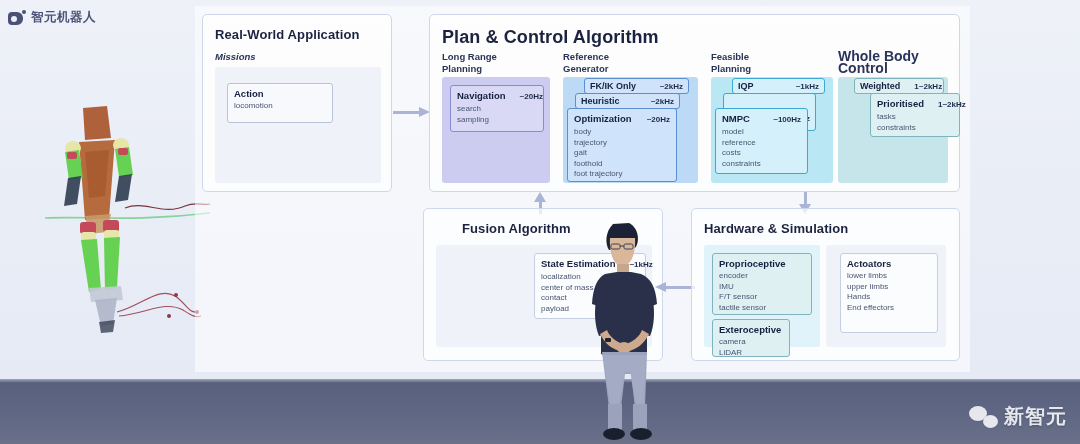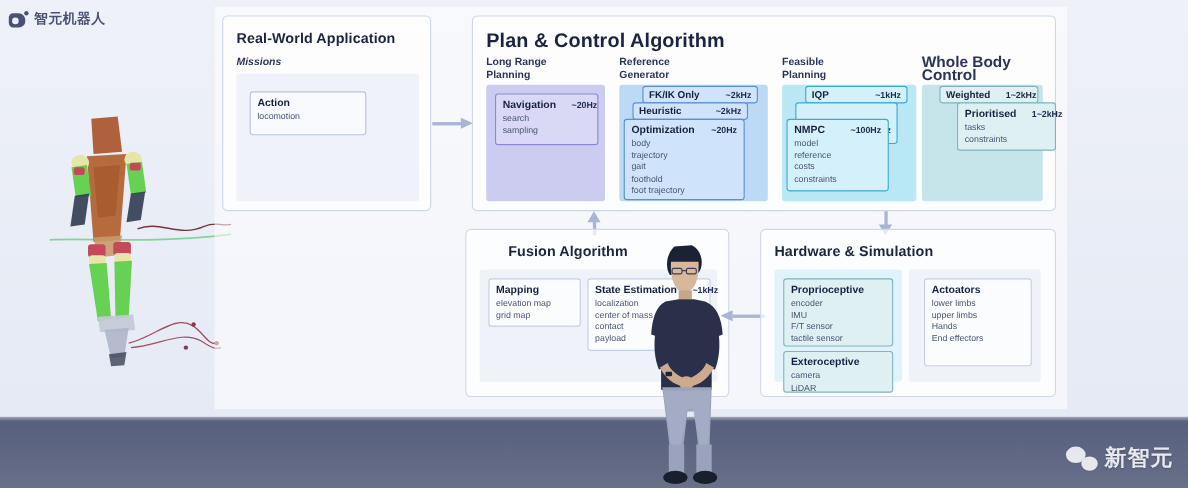--- a/index.html
+++ b/index.html
@@ -311,27 +311,20 @@
   </div>
 
   <div class="arrow" style="left:604px; top:186px; width:12px; height:22px;">
     <div class="shaft" style="left:4.5px; top:0; width:3px; height:14px;"></div>
     <div class="head" style="left:0; top:12px; border-top:10px solid #a9b4d6; border-left:6px solid transparent; border-right:6px solid transparent;"></div>
   </div>
 
   <div class="panel" style="left:228px; top:202px; width:240px; height:153px;">
     <div class="panel-title" style="left:12px; top:12px; font-size:13px;margin-left:26px;">Fusion Algorithm</div>
     <div class="col-block tint-plain" style="left:12px; top:36px; width:216px; height:102px;"></div>
-    <div class="card card-white" style="left:20px; top:44px; width:84px; height:44px;">
-      <div class="card-head">
-        <span>Mapping</span>
-      </div>
-      <div class="card-lines">elevation map
-grid map</div>
-    </div>
     <div class="card card-white" style="left:110px; top:44px; width:112px; height:66px;">
       <div class="card-head">
         <span>State Estimation</span>
         <span class="card-freq">~1kHz</span>
       </div>
       <div class="card-lines">localization
 center of mass
 contact
 payload</div>
     </div>
@@ -349,21 +342,21 @@
 
     <div class="card card-teal" style="left:20px; top:44px; width:100px; height:62px;">
       <div class="card-head">
         <span>Proprioceptive</span>
       </div>
       <div class="card-lines">encoder
 IMU
 F/T sensor
 tactile sensor</div>
     </div>
-    <div class="card card-teal" style="left:20px; top:110px; width:100px; height:38px;">
+    <div class="card card-teal" style="left:20px; top:110px; width:78px; height:38px;">
       <div class="card-head">
         <span>Exteroceptive</span>
       </div>
       <div class="card-lines">camera
 LiDAR</div>
     </div>
     <div class="card card-white" style="left:148px; top:44px; width:98px; height:80px;">
       <div class="card-head">
         <span>Actoators</span>
       </div>

